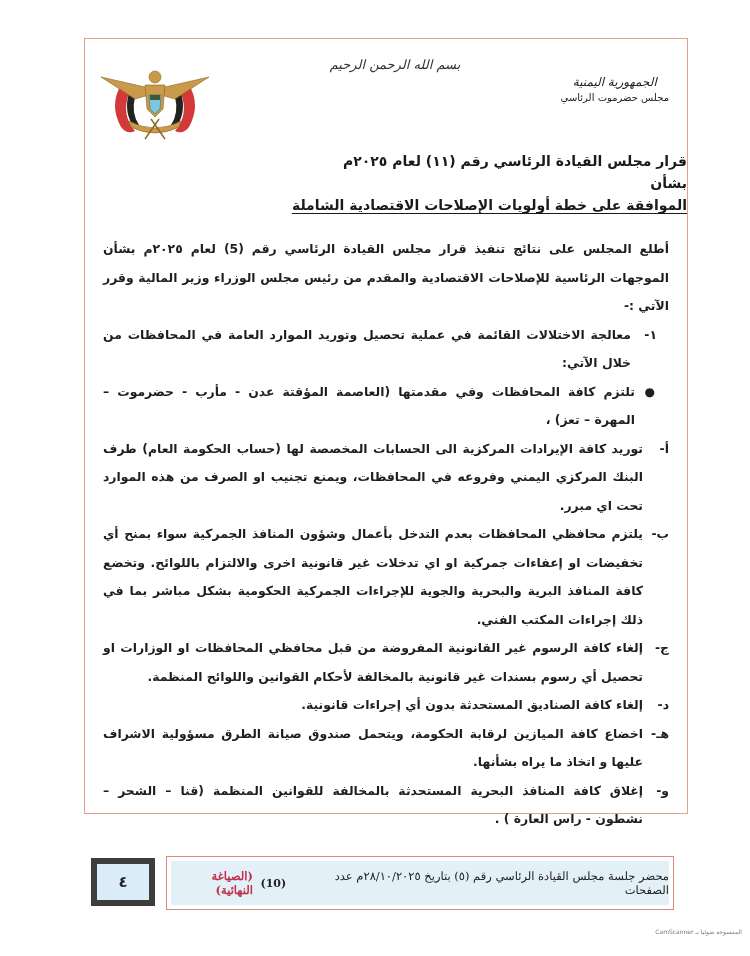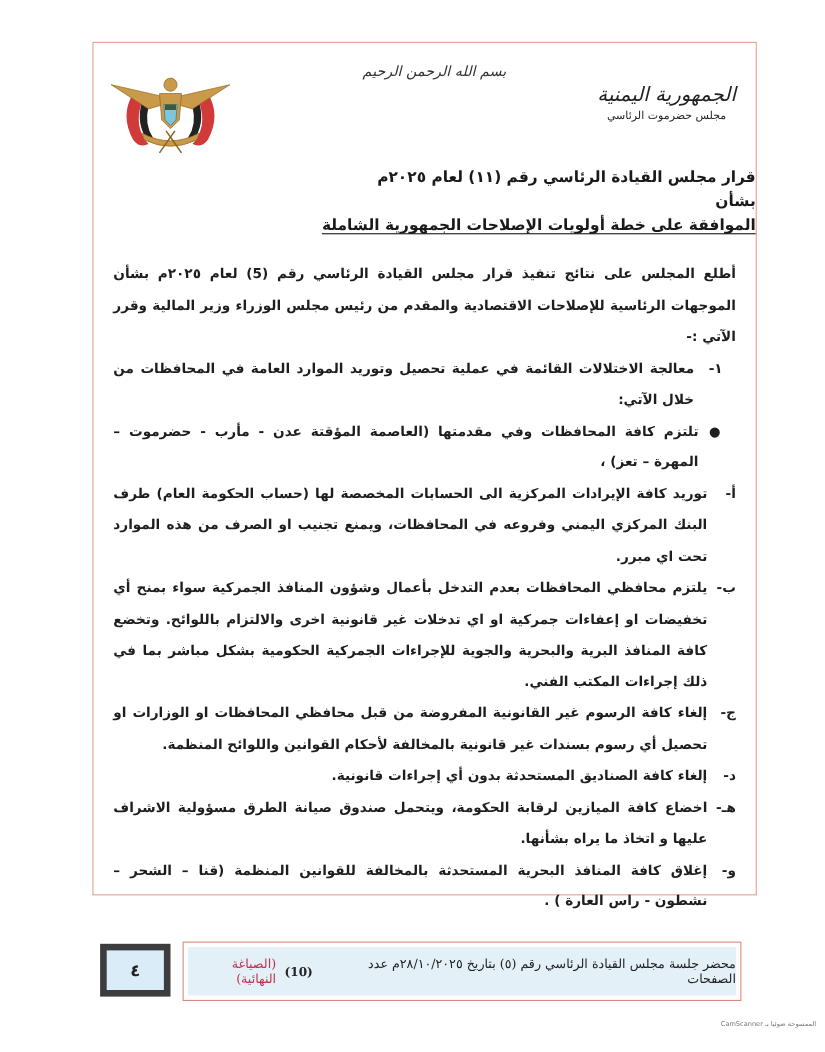--- a/index.html
+++ b/index.html
@@ -11,21 +11,21 @@
     position: absolute; left: 84px; top: 38px; width: 604px; height: 776px;
     border: 1.5px solid #e0a28e; box-sizing: border-box;
   }
   .header { position: absolute; left: 0; top: 0; width: 100%; height: 110px; }
   .emblem { position: absolute; left: 14px; top: 26px; width: 112px; height: 76px; }
   .basmala {
     position: absolute; left: 240px; top: 18px; width: 140px; text-align: center;
     font-family: "DejaVu Serif", serif; font-size: 13px; color: #333; font-style: italic;
   }
   .country { position: absolute; right: 18px; top: 36px; text-align: center; direction: rtl; }
-  .country .c1 { font-family: "DejaVu Serif", serif; font-size: 18px; font-style: italic; color: #222; }
+  .country .c1 { font-family: "DejaVu Serif", serif; font-size: 12px; font-style: italic; color: #222; }
   .country .c2 { font-size: 10px; color: #222; margin-top: 3px; }
 
   .titles { position: absolute; left: 0; top: 110px; width: 100%; text-align: right; direction: rtl; }
   .titles .t1 { font-weight: bold; font-size: 14px; margin-top: 4px; }
   .titles .t2 { font-weight: bold; font-size: 14px; margin-top: 6px; }
   .titles .t3 { font-weight: bold; font-size: 14px; margin-top: 6px; text-decoration: underline; text-underline-offset: 3px; }
 
   .body {
     position: absolute; left: 18px; right: 18px; top: 196px; direction: rtl; text-align: justify;
     font-size: 12.4px; line-height: 28.5px; font-weight: bold; color: #1e1e1e;
@@ -39,21 +39,21 @@
   .indent-1 { padding-right: 12px; }
 
   .footer-box {
     position: absolute; left: 166px; top: 856px; width: 508px; height: 54px;
     border: 1.5px solid #d98c7b; box-sizing: border-box; padding: 4px;
   }
   .footer-inner {
     width: 100%; height: 100%; background: #e3f0f8; display: flex; align-items: center; justify-content: center;
     direction: rtl; font-family: "DejaVu Serif", serif; font-size: 11.5px; color: #222;
   }
-  .footer-inner .final { color: #c0304a; font-weight: normal; margin-right: 4px; }
+  .footer-inner .final { color: #c0304a; font-weight: bold; margin-right: 4px; }
   .footer-inner .pages { font-weight: bold; font-size: 11px; }
   .page-num-box {
     position: absolute; left: 91px; top: 858px; width: 64px; height: 48px;
     background: #3d3d3d; box-sizing: border-box; padding: 6px;
   }
   .page-num-box .inner {
     width: 100%; height: 100%; background: #d9ecf8; display: flex; align-items: center; justify-content: center;
     font-weight: bold; font-size: 15px; color: #222;
   }
   .scanner {
@@ -83,21 +83,21 @@
     <div class="basmala">بسم الله الرحمن الرحيم</div>
     <div class="country">
       <div class="c1">الجمهورية اليمنية</div>
       <div class="c2">مجلس حضرموت الرئاسي</div>
     </div>
   </div>
 
   <div class="titles">
     <div class="t1">قرار مجلس القيادة الرئاسي رقم (١١) لعام ٢٠٢٥م</div>
     <div class="t2">بشأن</div>
-    <div class="t3">الموافقة على خطة أولويات الإصلاحات الجمهورية الشاملة</div>
+    <div class="t3">الموافقة على خطة أولويات الإصلاحات الاقتصادية الشاملة</div>
   </div>
 
   <div class="body">
     <p>أطلع المجلس على نتائج تنفيذ قرار مجلس القيادة الرئاسي رقم (5) لعام ٢٠٢٥م بشأن الموجهات الرئاسية للإصلاحات الاقتصادية والمقدم من رئيس مجلس الوزراء وزير المالية وقرر الآتي :-</p>
     <div class="item indent-1">
       <span class="marker">١-</span>
       <span class="txt">معالجة الاختلالات القائمة في عملية تحصيل وتوريد الموارد العامة في المحافظات من خلال الآتي:</span>
     </div>
     <div class="bullet">
       <span class="dot">●</span>

